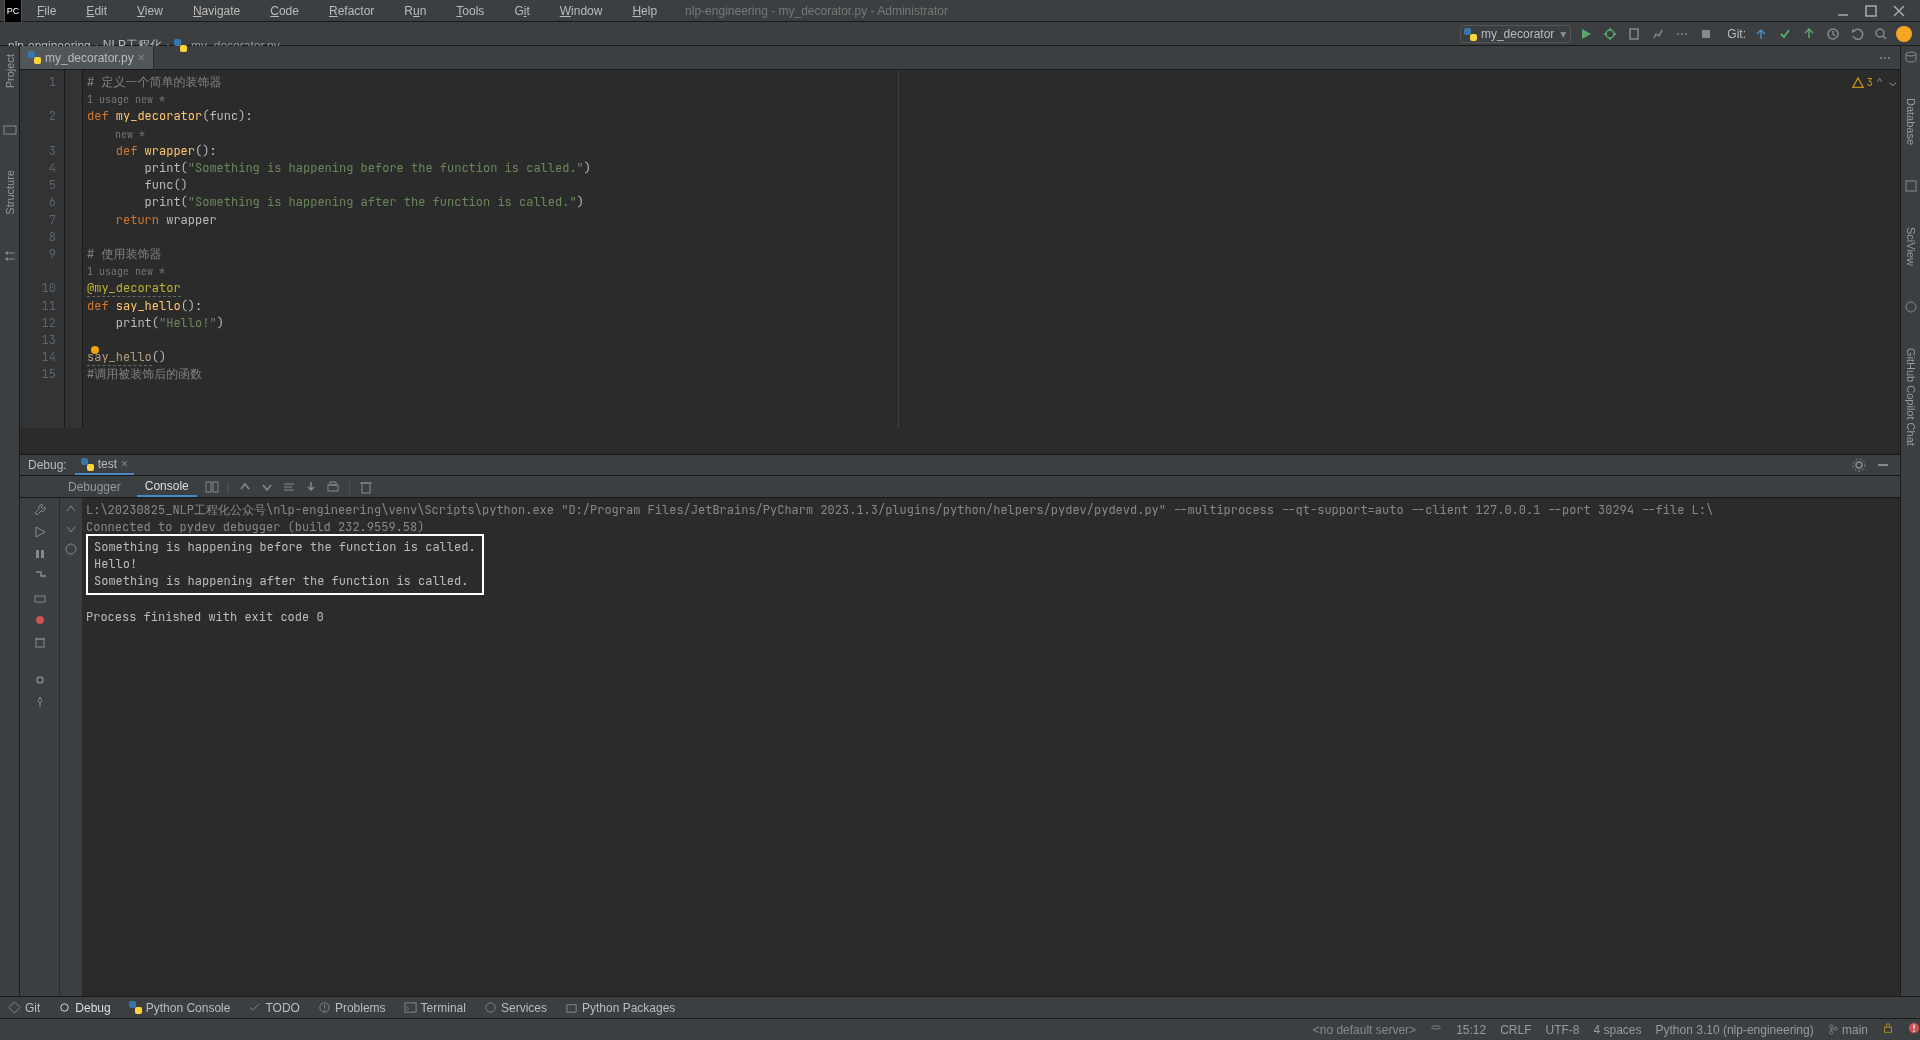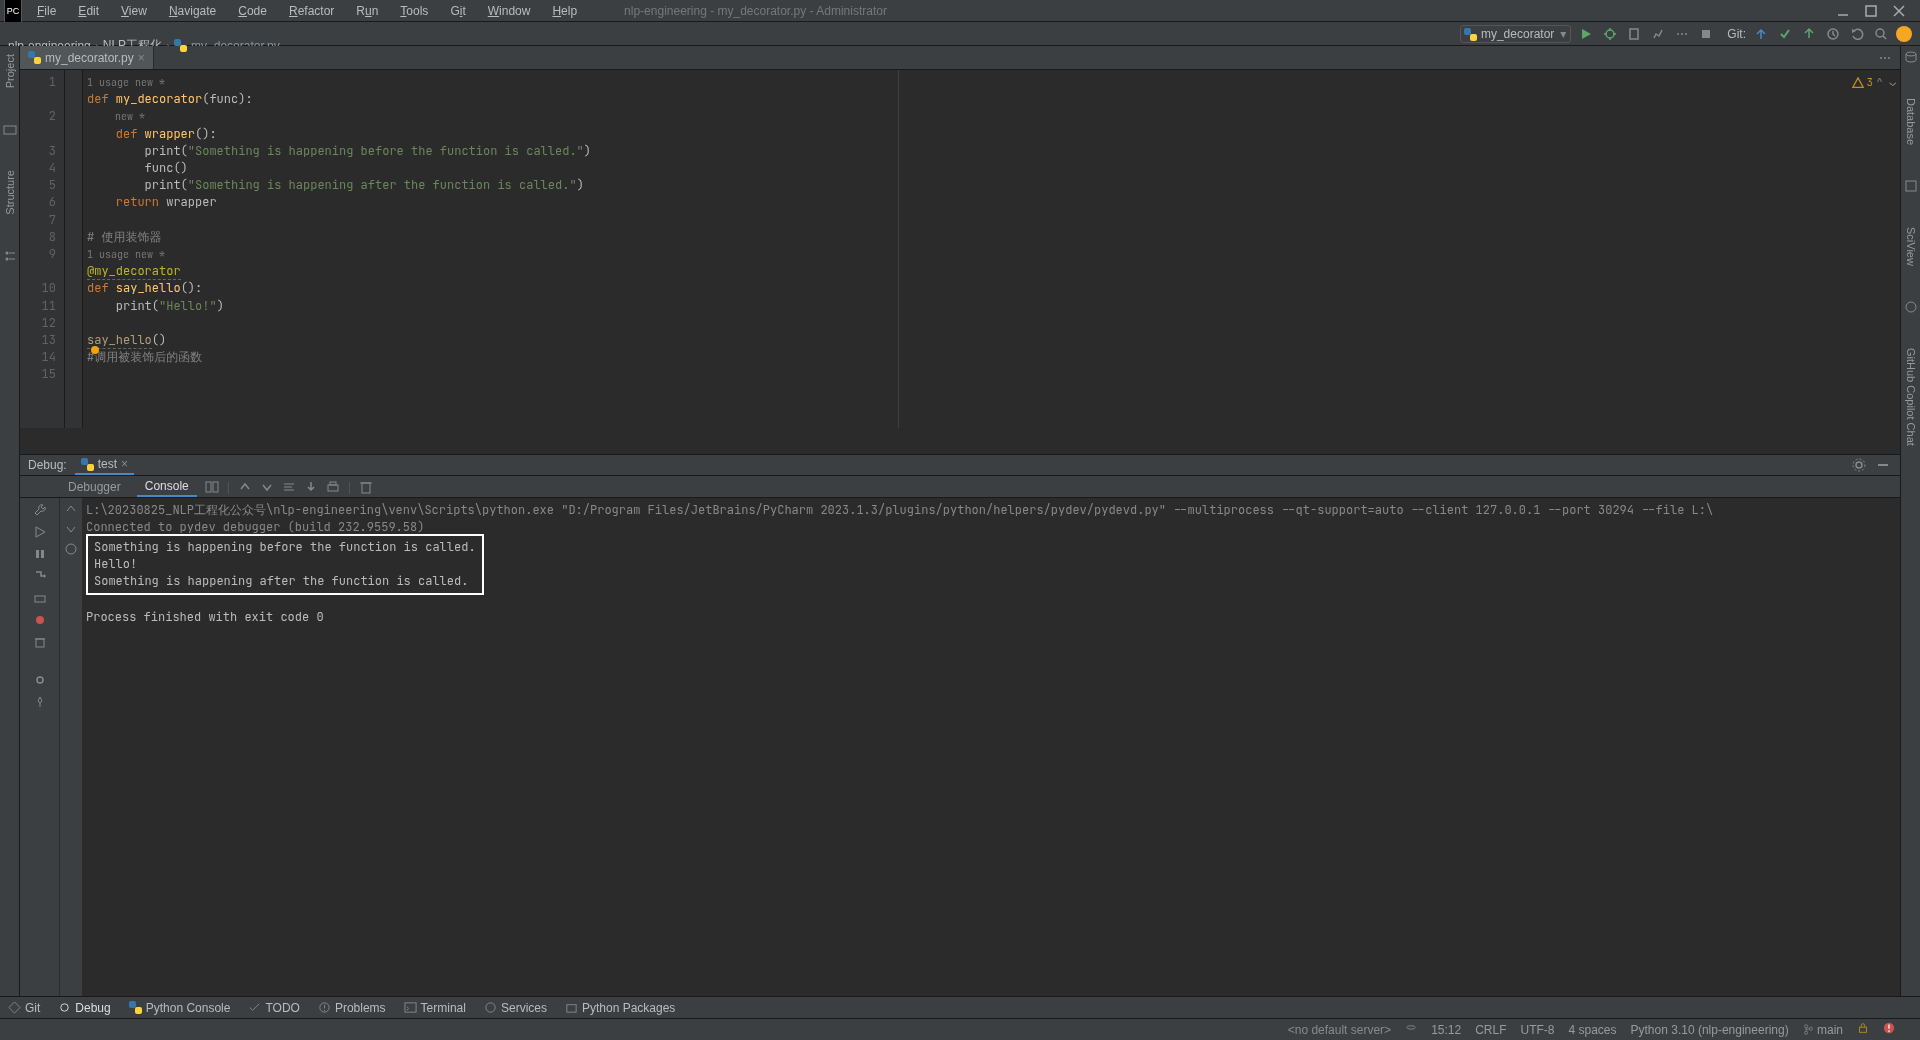--- a/index.html
+++ b/index.html
@@ -26,29 +26,29 @@
   width: 18px; height: 27px;
   background: #000;
   border: 1px solid #555;
   margin-right: 8px;
   display: flex;
   align-items: center;
   justify-content: center;
   font-size: 9px;
   color: #fff;
 }
-.menu-bar { display: flex; gap: 8px; }
+.menu-bar { display: flex; gap: 16px; }
 .menu-item {
   padding: 2px 7px;
   cursor: pointer;
   color: #bbbbbb;
 }
 .menu-item .u { text-decoration: underline; }
 .title-text {
-  margin-left: 40px;
+  margin-left: 21px;
   color: #777;
 }
 .win-controls {
   margin-left: auto;
   display: flex;
   gap: 14px;
   padding-right: 10px;
 }
 .win-btn { width: 14px; height: 14px; cursor: pointer; color: #888; }
 .win-btn svg { width: 100%; height: 100%; }
@@ -275,21 +275,21 @@
 }
 .tool-item { display: flex; align-items: center; gap: 4px; color: #bbb; cursor: pointer; }
 .tool-item .ico { width: 13px; height: 13px; color: #888; }
 
 .status-bar {
   height: 22px;
   background: #3c3f41;
   display: flex;
   align-items: center;
   justify-content: flex-end;
-  padding: 0 25px;
+  padding: 0 0;
   gap: 14px;
   color: #999;
   border-top: 1px solid #1a1a1a;
 }
 .status-bar .srv { color: #888; }
 .status-bar .lock { color: #be9117; }
 .status-bar .excl { color: #c75450; }
 
 .py-icon {
   width: 13px; height: 13px;
@@ -503,20 +503,21 @@
           <div class="center-divider"></div>
           <div class="inspection-badge">
             <svg width="12" height="12" viewBox="0 0 14 14">
                 <polygon points="7,1 13,12 1,12" fill="none" stroke="#be9117" stroke-width="1.5"></polygon>
               </svg>
             <span>3</span>
             <span style="color:#888;">^ ⌄</span>
           </div>
           <div class="yellow-dot" style="top:276px; left:8px;"></div>
 
+          <div class="code-line"><span class="tok-cm"># 定义一个简单的装饰器</span></div>
           <div class="usage-hint">1 usage   new *</div>
           <div class="code-line"><span class="tok-kw">def</span><span class="tok-fn"> my_decorator</span><span>(func):</span></div>
           <div class="usage-hint" style="padding-left:32px;">new *</div>
           <div class="code-line">    <span class="tok-kw">def</span><span class="tok-fn"> wrapper</span><span>():</span></div>
           <div class="code-line">        <span>print(</span><span class="tok-str">"Something is happening before the function is called."</span><span>)</span></div>
           <div class="code-line">        <span>func()</span></div>
           <div class="code-line">        <span>print(</span><span class="tok-str">"Something is happening after the function is called."</span><span>)</span></div>
           <div class="code-line">    <span class="tok-kw">return</span><span> wrapper</span></div>
           <div class="code-line">&nbsp;</div>
           <div class="code-line"><span class="tok-cm"># 使用装饰器</span></div>

